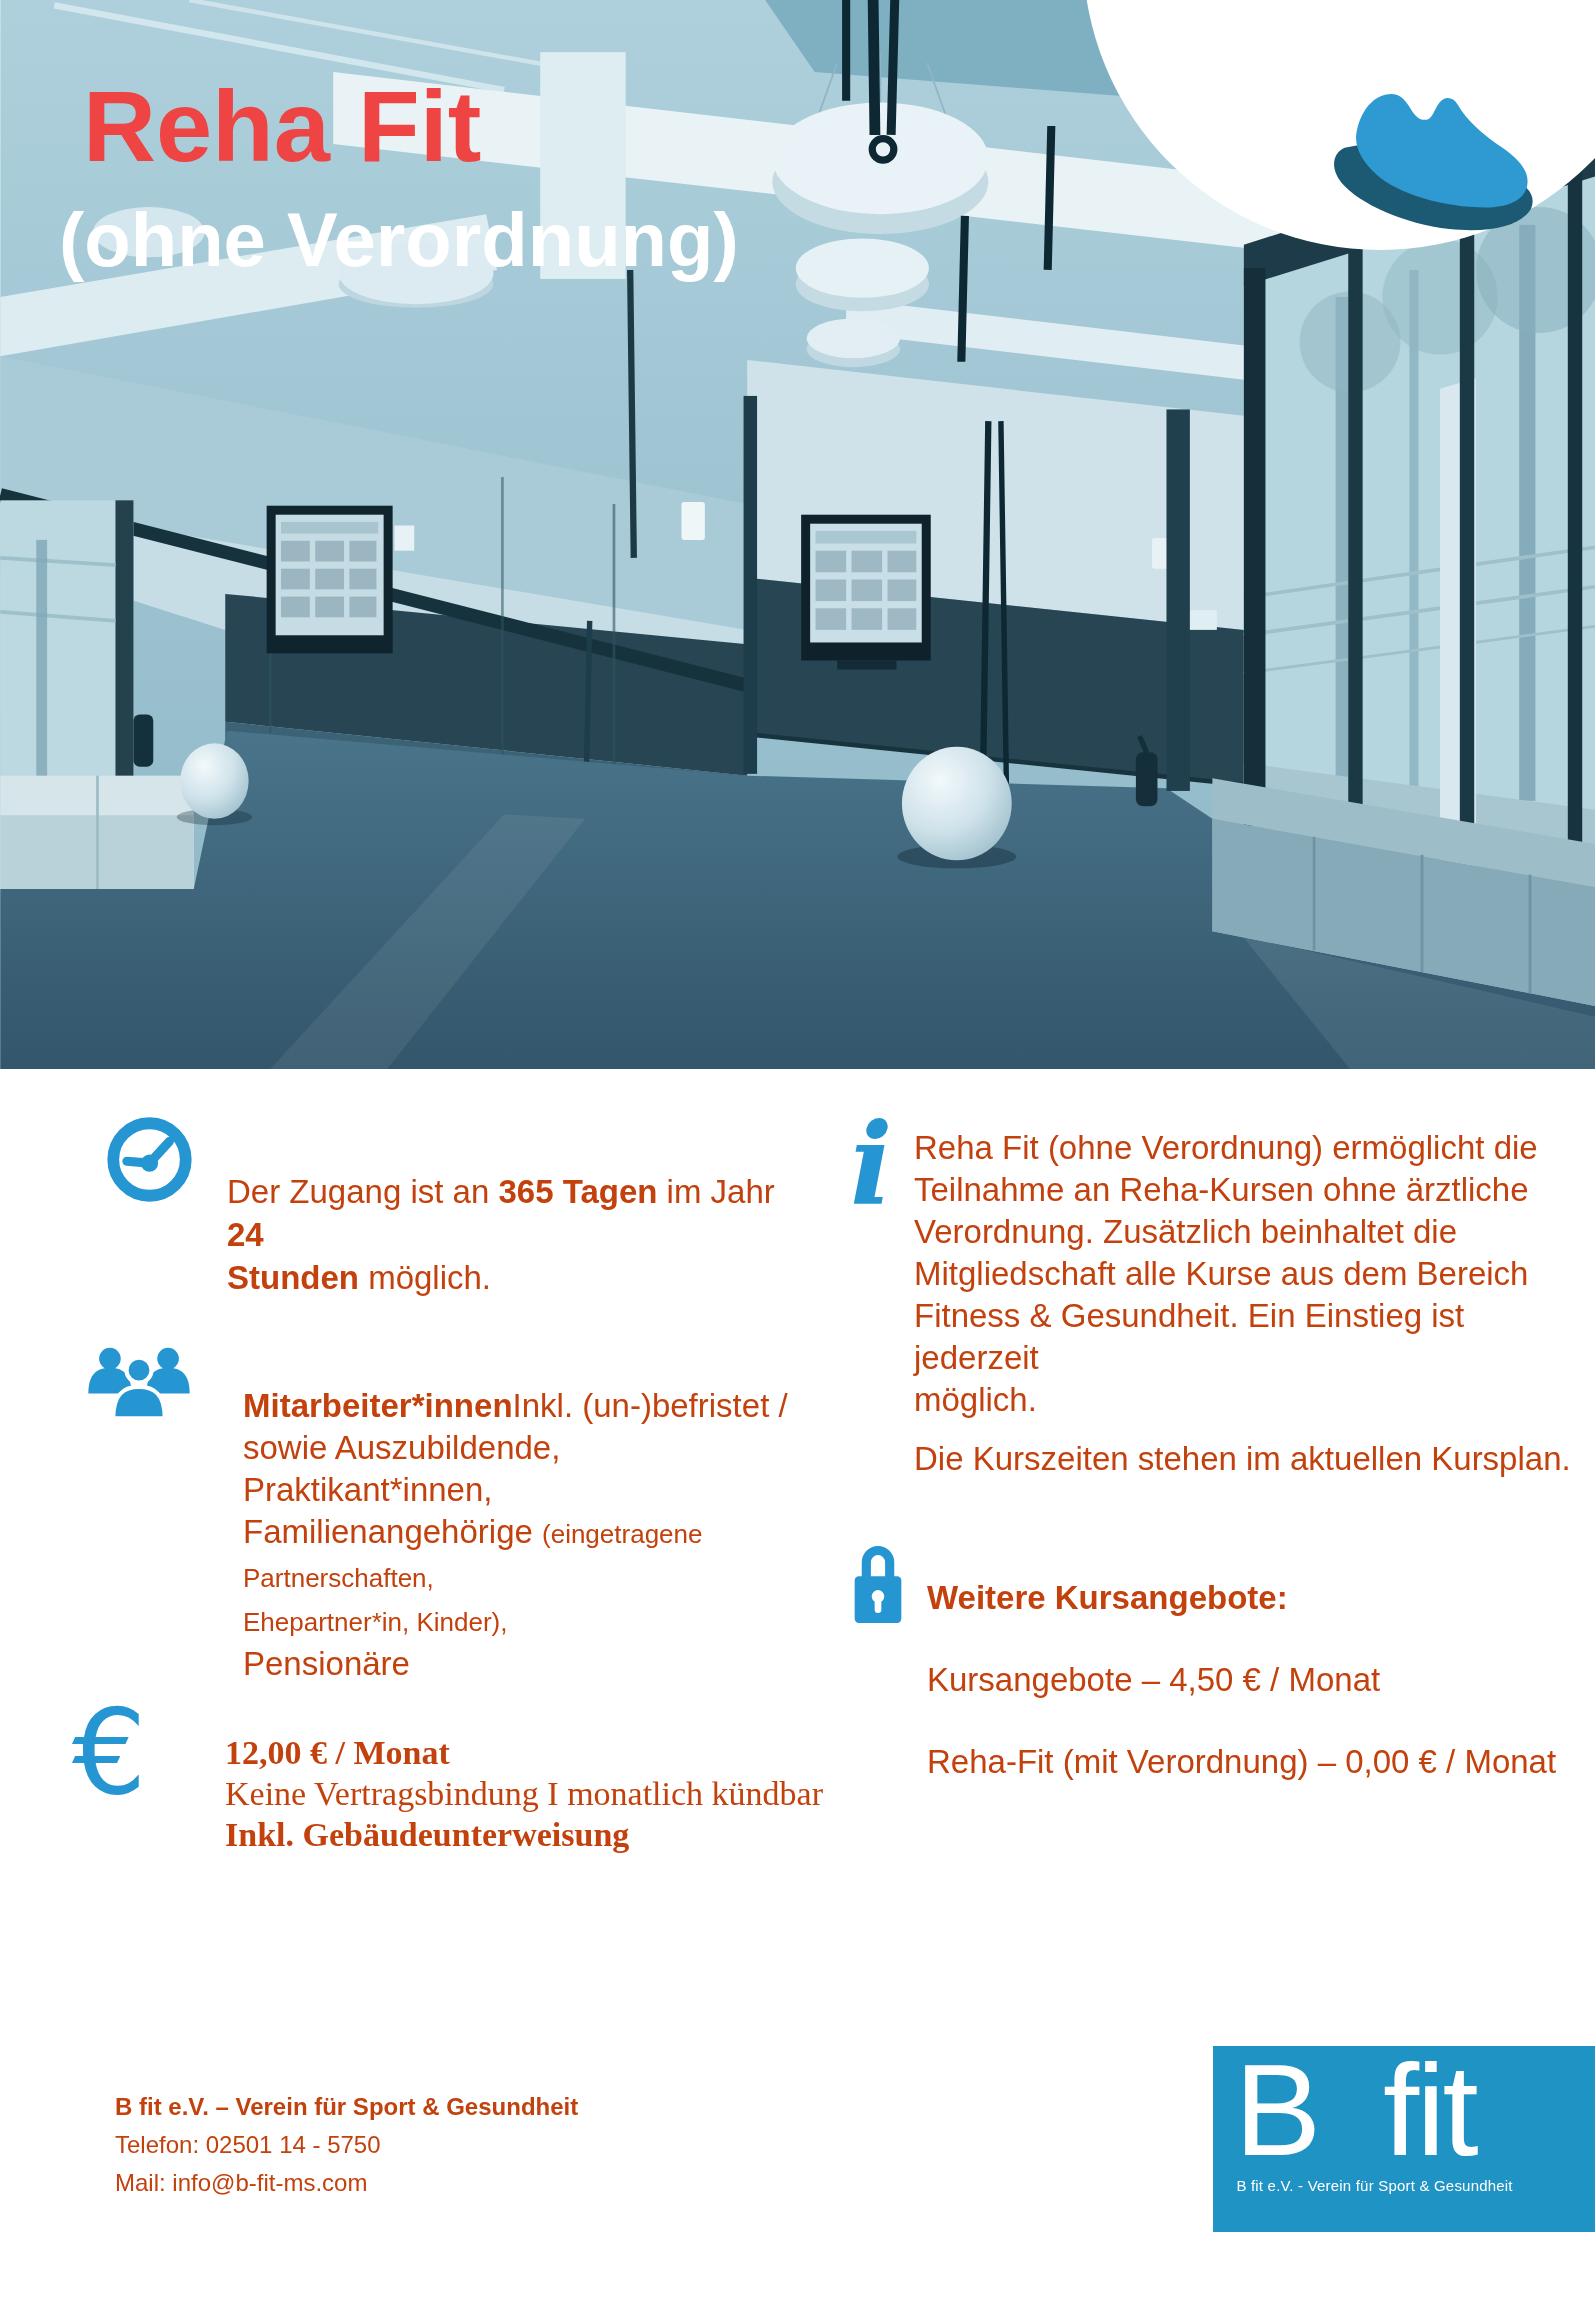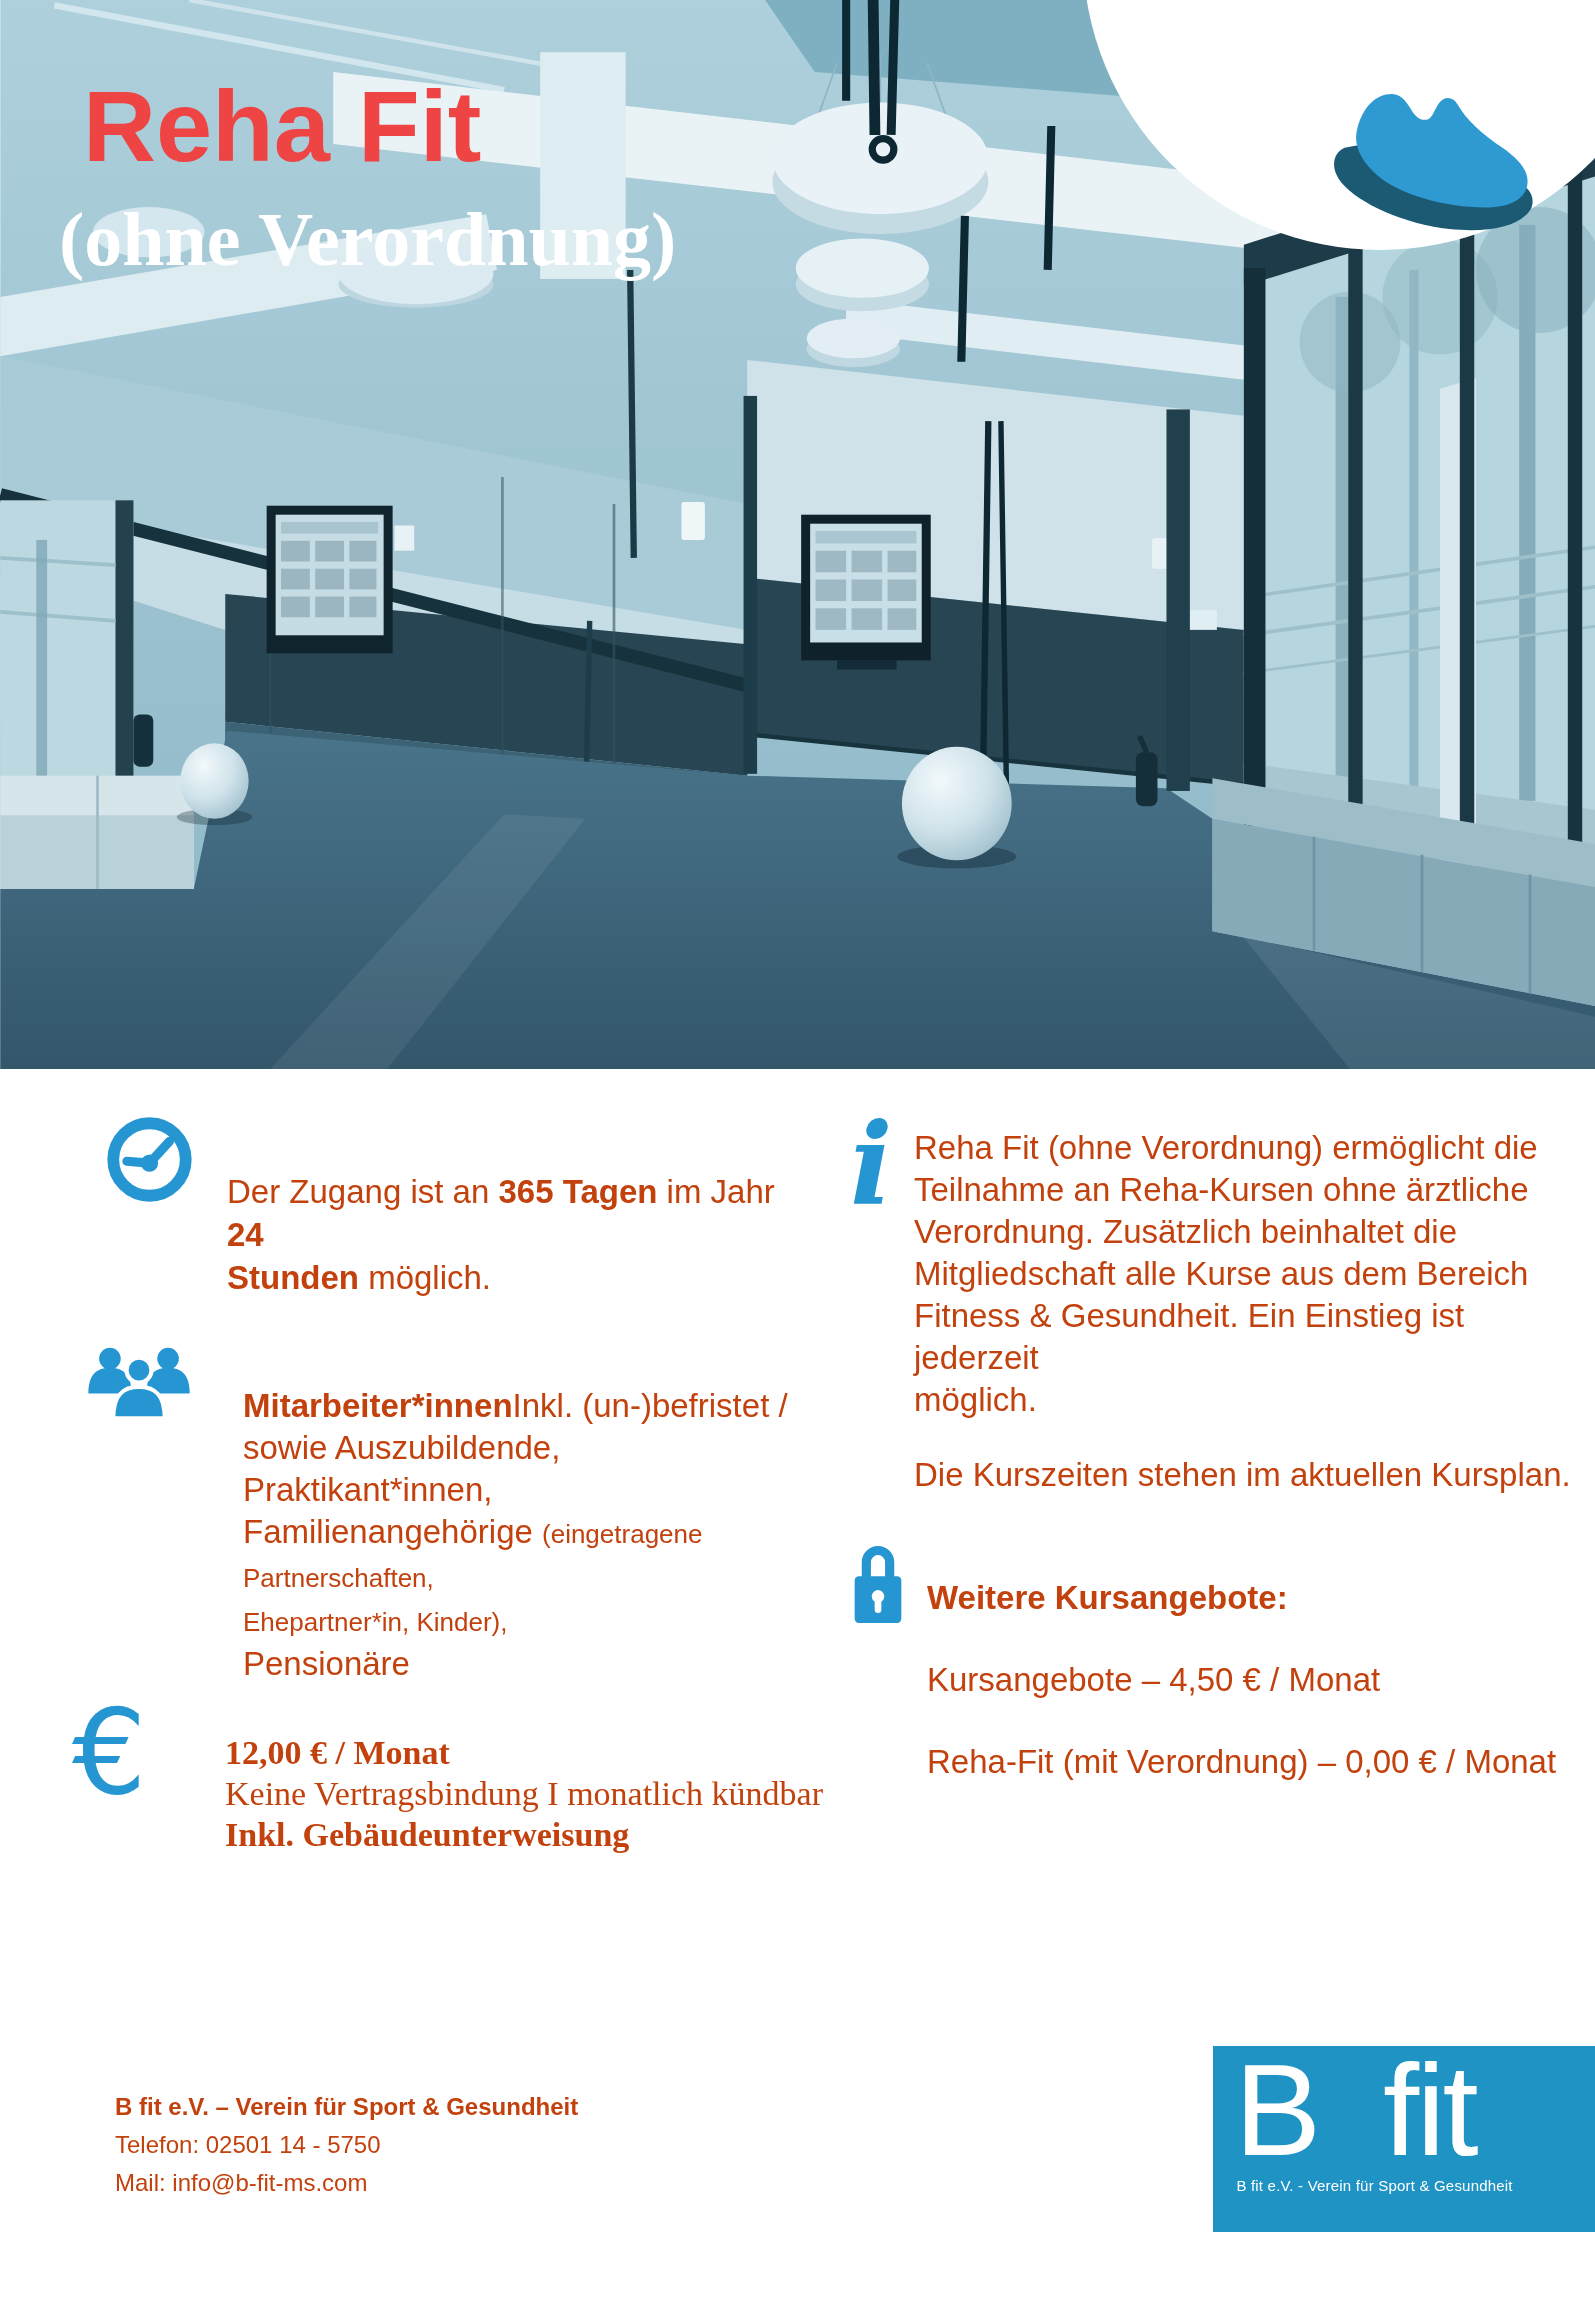--- a/index.html
+++ b/index.html
@@ -4,35 +4,35 @@
 <style>
   html,body{margin:0;padding:0;background:#ffffff;}
   #page{position:relative;width:1596px;height:2304px;background:#ffffff;overflow:hidden;
         font-family:"Liberation Sans",sans-serif;color:#0a0a0a;}
   
   #hero{position:absolute;left:0;top:0;width:1596px;height:1069px;overflow:hidden;}
   #hero svg.photo{position:absolute;left:0;top:0;display:block;}
   .hero-title{position:absolute;left:83px;top:68px;font-size:101px;font-weight:700;color:#ef4444;
               letter-spacing:0px;line-height:1.15;white-space:nowrap;}
   .hero-subtitle{position:absolute;left:59px;top:196px;font-size:76px;font-weight:700;color:#ffffff;
-              line-height:1.15;white-space:nowrap;font-family:Liberation Serif, serif;}
+              line-height:1.15;white-space:nowrap;}
   .badge-circle{position:absolute;left:1083px;top:-344px;width:594px;height:594px;border-radius:50%;
               background:#ffffff;}
   .shoe-svg{position:absolute;left:1328px;top:61px;}
   
   .icon-abs{position:absolute;}
   .txt{position:absolute;font-size:33px;line-height:43px;color:#c2410c;}
   .pre{white-space:pre-line;}
   .b{font-weight:700;}
   .small-note{font-size:26px;}
   #access-text{left:227px;top:1127px;width:583px;}
   #info-glyph{left:850px;top:1109px;font-family:"DejaVu Serif","Liberation Serif",serif;
               font-style:italic;font-weight:700;font-size:112px;line-height:1;color:#2696d3;}
   #info-text{left:914px;top:1127px;width:657px;line-height:42px;}
-  #info-text .p2{display:block;margin-top:33px;}
+  #info-text .p2{display:block;margin-top:17px;}
   #members-text{left:227px;top:1343px;width:630px;line-height:42px;margin-left:16px;}
   #courses-text{left:927px;top:1536px;width:671px;line-height:41px;}
   #euro-glyph{left:72px;top:1694px;font-size:117px;line-height:1;font-weight:400;color:#2696d3;
               font-family:"DejaVu Sans","Liberation Sans",sans-serif;}
   #price-text{left:225px;top:1732px;width:630px;line-height:41px;font-size:34px;font-family:Liberation Serif, serif;}
   
   #footer-text{left:115px;top:2088px;width:810px;font-size:24px;line-height:38px;}
   #logo-box{position:absolute;left:1213px;top:2046px;width:383px;height:186px;background:#1f93c3;}
   .logo-name{position:absolute;left:21.6px;top:-7.2px;color:#ffffff;font-weight:400;font-size:130px;
              letter-spacing:-2.7px;word-spacing:31px;line-height:1.1;white-space:nowrap;}

